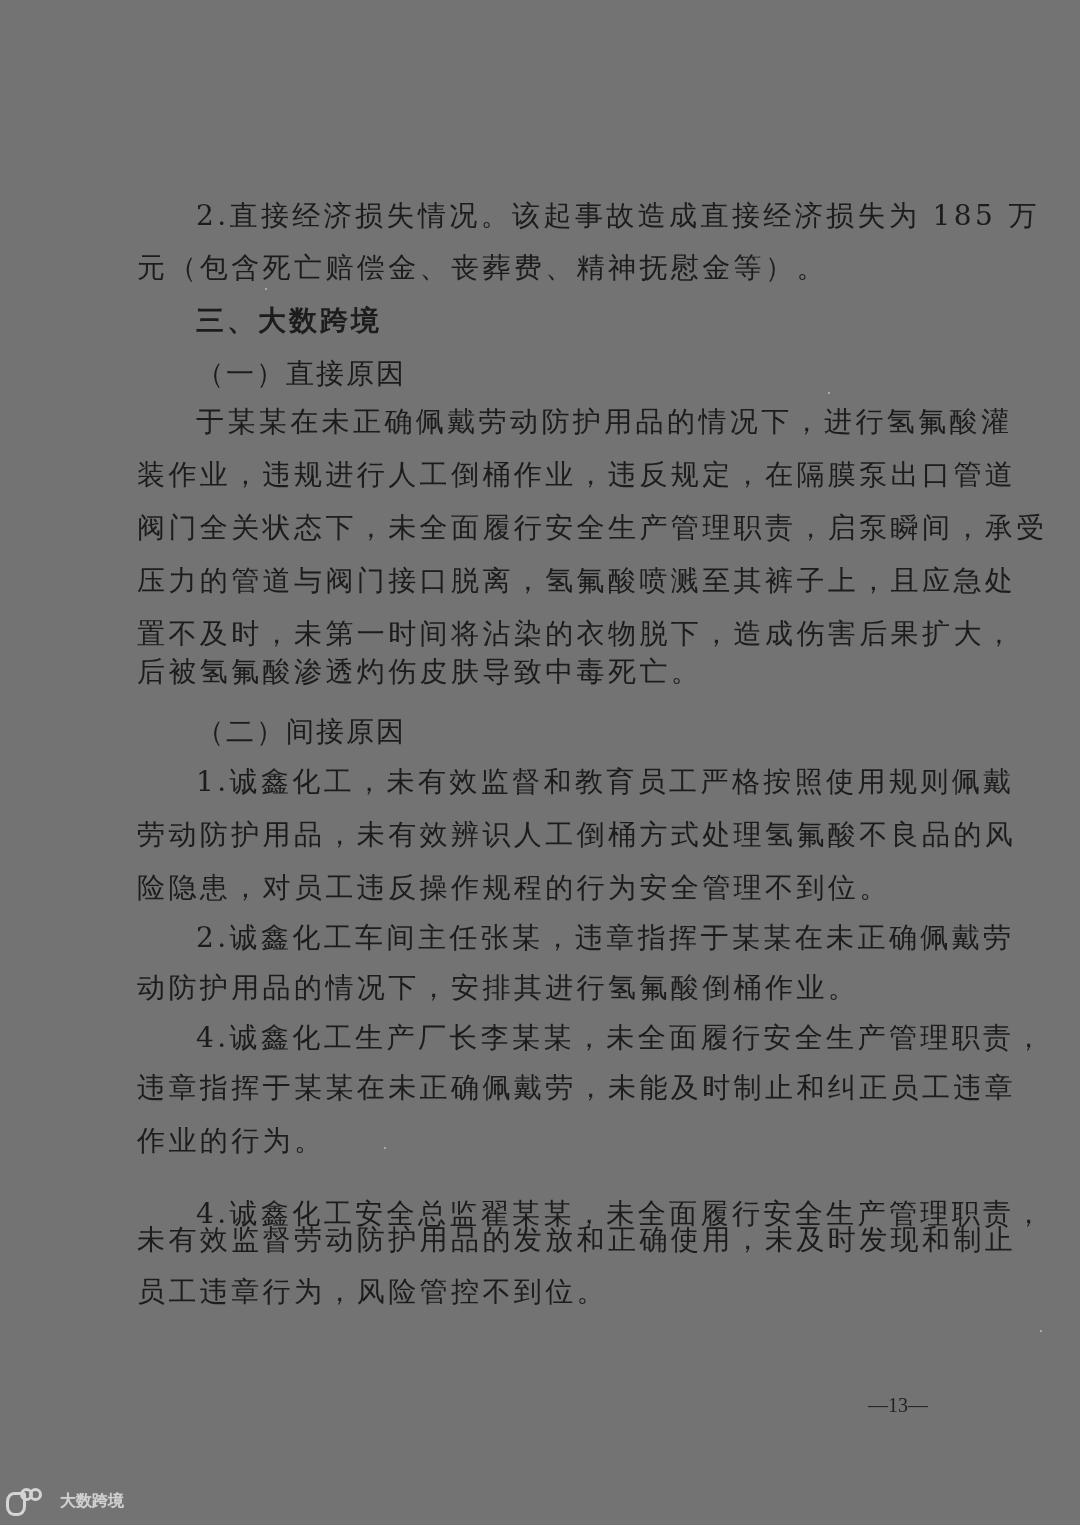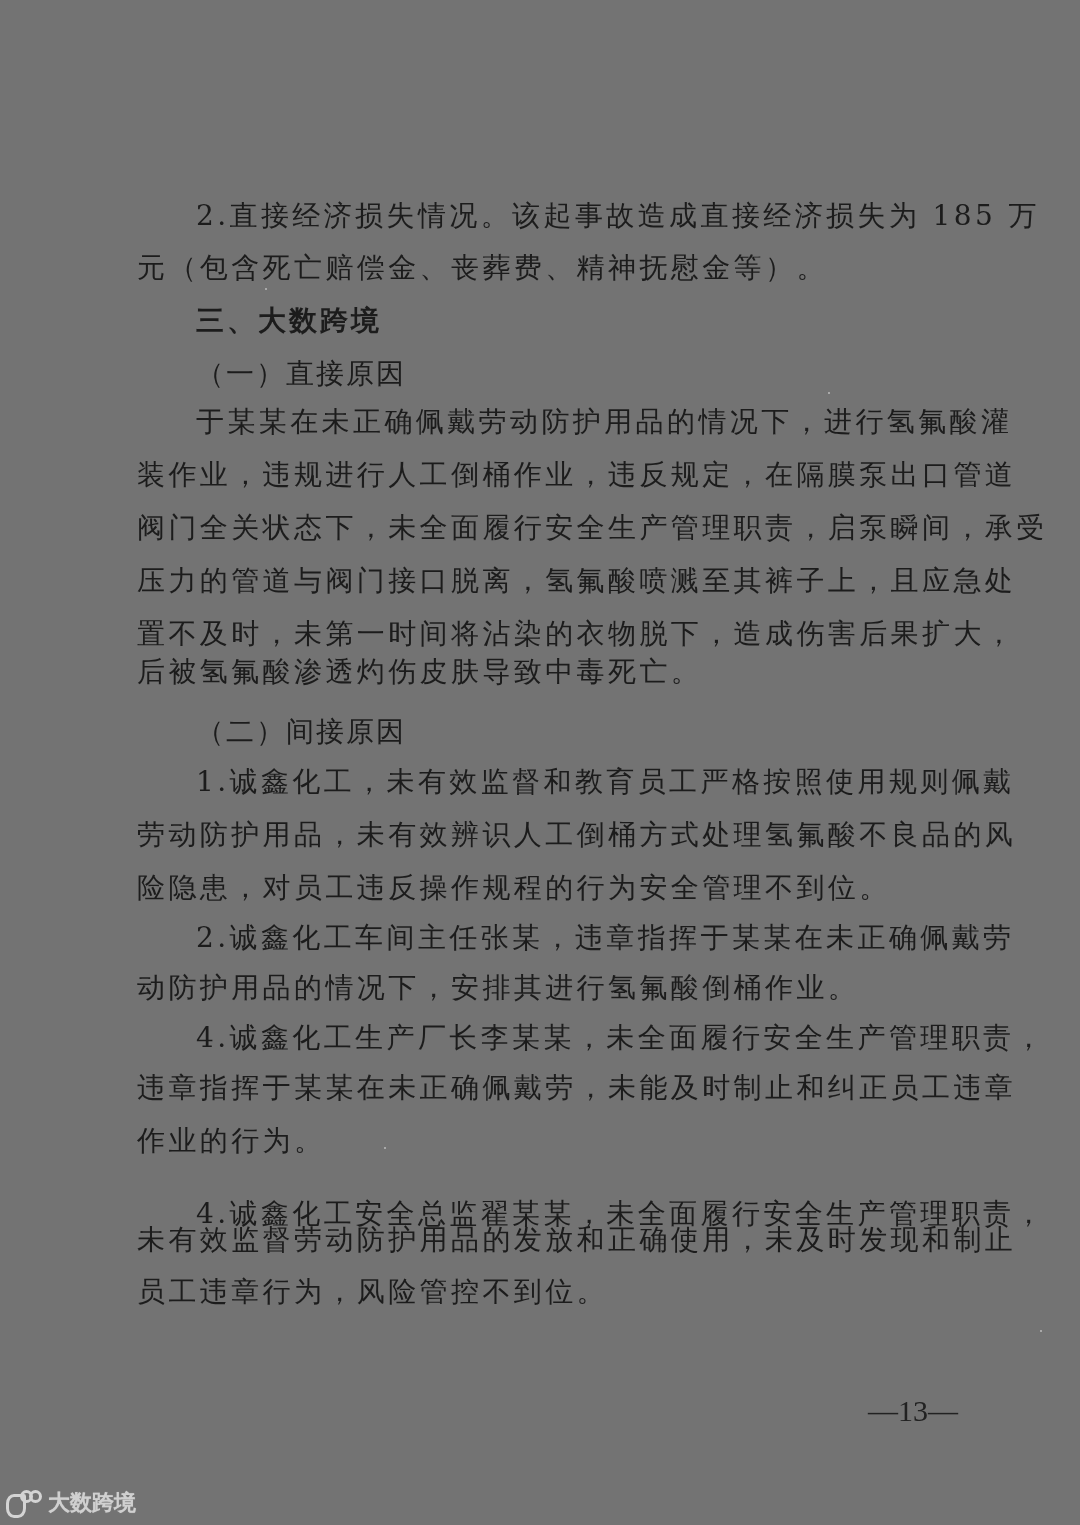--- a/index.html
+++ b/index.html
@@ -36,34 +36,34 @@
     .heading {
       font-weight: bold;
       letter-spacing: 3px;
     }
     .sub { left: 196px; letter-spacing: 2px; }
     .page-number {
       position: absolute;
       left: 868px;
       top: 1394px;
       font-family: "Liberation Serif", serif;
-      font-size: 30px;
+      font-size: 20px;
       color: #222;
       letter-spacing: 0px;
     }
     .watermark {
       position: absolute;
       left: 6px;
       top: 1488px;
       display: flex;
       align-items: center;
-      gap: 8px;
+      gap: 20px;
       color: #d0d0d0;
       font-family: "DejaVu Sans", sans-serif;
-      font-size: 22px;
+      font-size: 16px;
       font-weight: bold;
       text-shadow: 0 0 1px #aaa;
     }
     .wm-logo {
       width: 34px; height: 26px;
       position: relative;
     }
     .wm-logo span {
       position: absolute;
       border: 3px solid #d4d4d4;

